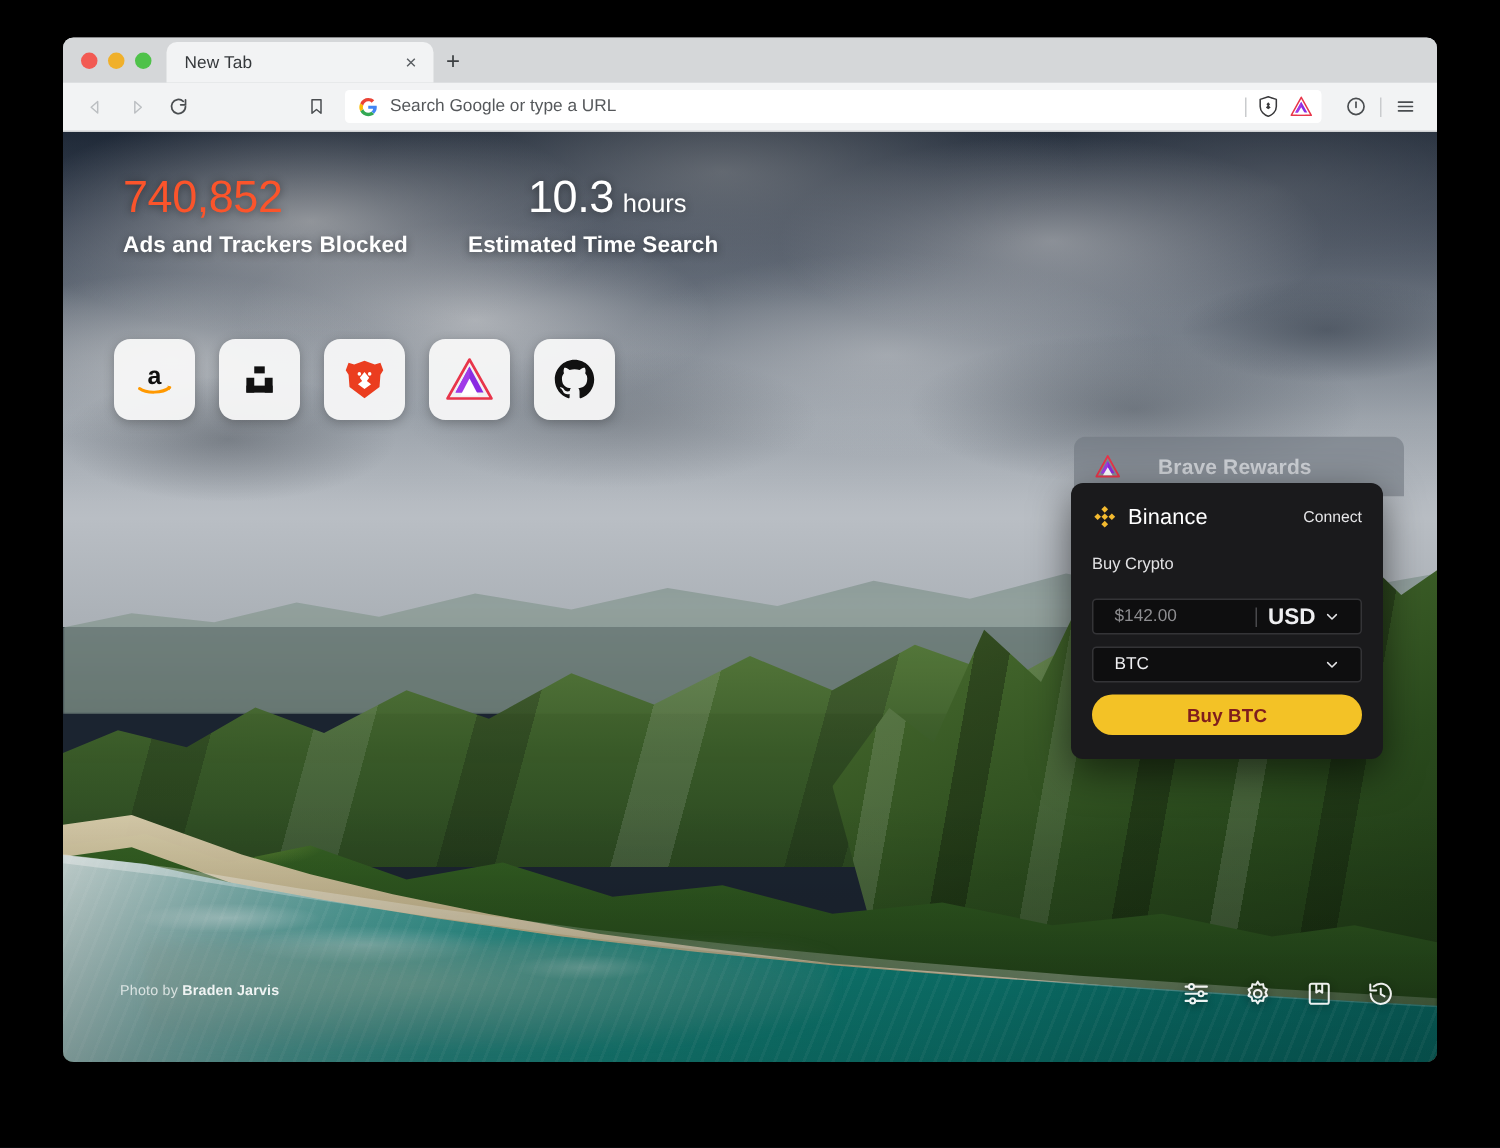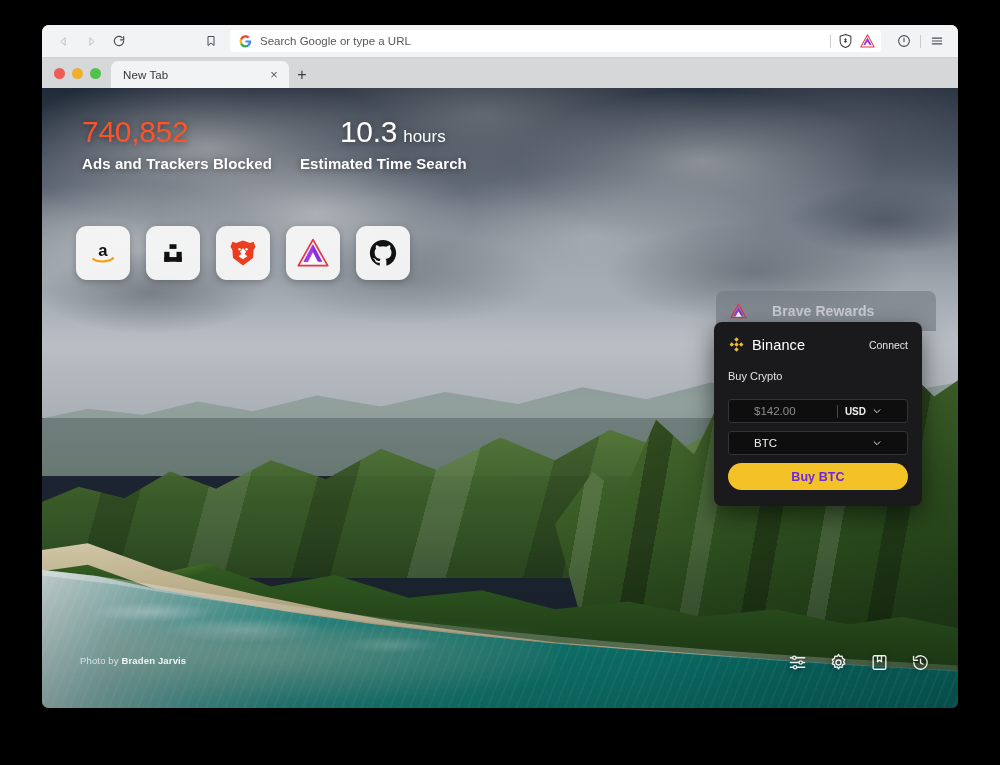--- a/index.html
+++ b/index.html
@@ -224,21 +224,21 @@
     position:absolute; inset:0;
     background:
       linear-gradient(180deg, rgba(10,14,20,.40) 0%, rgba(10,14,20,.16) 18%, rgba(0,0,0,0) 40%),
       linear-gradient(180deg, rgba(0,0,0,0) 72%, rgba(0,0,0,.22) 100%);
     pointer-events:none;
   }
 
   
   #stats {
     position:absolute; left:40px; top:28px;
-    display:flex; align-items:flex-end; gap:28px;
+    display:flex; align-items:flex-end; gap:40px;
     text-shadow:0 1px 6px rgba(0,0,0,.45);
   }
   .stat { display:flex; flex-direction:column; }
   .stat-top { display:flex; align-items:baseline; gap:6px; }
   .stat-num { font-size:30px; font-weight:500; letter-spacing:-.3px; line-height:1.05; }
   .stat-num.ads   { color:#fb542b; }
   .stat-num.https { color:#8ca4ff; }
   .stat-num.time  { color:#ffffff;margin-left:40px; }
   .stat-unit { font-size:17px; color:#fff; font-weight:400; }
   .stat-label { margin-top:7px; font-size:15px; color:#fff; font-weight:700; letter-spacing:.1px; }
@@ -289,36 +289,36 @@
   #binance-name { font-size:14.5px; font-weight:400; color:#fff; letter-spacing:.1px; }
   #connect-link { font-size:10.5px; color:#e6e6e8; }
   #buy-crypto-label { font-size:11px; color:#e2e2e4; margin-bottom:17px; }
 
   .field {
     height:24px;
     background:#0e0e0f;
     border:1px solid #343437;
     border-radius:3px;
     display:flex; align-items:center;
-    padding:0 25px;
+    padding:0 14px;
     margin-bottom:8px;
   }
   .field-value { flex:1; font-size:11.5px; color:#8d8d90; }
   .field-value.solid { color:#efeff1; }
   .field-sep { width:1px; height:13px; background:#49494c; margin:0 7px; }
-  .field-cur { font-size:10px; color:#efeff1; font-weight:600; margin-right:6px; }
+  .field-cur { font-size:15px; color:#efeff1; font-weight:600; margin-right:6px; }
   .chev { width:10px; height:10px; flex:none; }
 
   #buy-btn {
     margin-top:6px;
     height:27px;
     background:#f3c226;
     border-radius:14px;
     display:flex; align-items:center; justify-content:center;
-    font-size:12.5px; font-weight:700; color:#6d28d9;
+    font-size:12.5px; font-weight:700; color:#7f1d1d;
     letter-spacing:.1px;
   }
 
   
   #photo-credit {
     position:absolute; left:38px; bottom:42px;
     font-size:9.5px; color:rgba(255,255,255,.72);
     letter-spacing:.15px;
   }
   #photo-credit b { font-weight:700; color:rgba(255,255,255,.9); }
@@ -328,20 +328,35 @@
     position:absolute; right:28px; bottom:36px;
     display:flex; align-items:center; gap:22px;
   }
   .act-icon { width:19px; height:19px; color:#fff; opacity:.92;
               filter:drop-shadow(0 1px 3px rgba(0,0,0,.5)); }
 </style>
 </head>
 <body>
 
 <div id="window">
+
+  <div id="tabstrip">
+    <div class="traffic">
+      <div class="dot red"></div>
+      <div class="dot yellow"></div>
+      <div class="dot green"></div>
+    </div>
+
+    <div id="tab">
+      <span id="tab-title">New Tab</span>
+      <span class="tab-close">×</span>
+    </div>
+
+    <div id="newtab-btn">+</div>
+  </div>
 
   <div id="toolbar">
 
     <div class="tb-btn disabled">
       <svg width="13" height="13" viewBox="0 0 24 24" fill="none" stroke="currentColor" stroke-width="1.8" stroke-linejoin="round">
         <path d="M15 5 L7 12 L15 19 Z"></path>
       </svg>
     </div>
     <div class="tb-btn disabled">
       <svg width="13" height="13" viewBox="0 0 24 24" fill="none" stroke="currentColor" stroke-width="1.8" stroke-linejoin="round">
@@ -397,35 +412,20 @@
           <path d="M12 7 V13"></path>
         </svg>
       </div>
       <span class="omni-sep"></span>
       <div class="tb-btn">
         <svg width="14" height="14" viewBox="0 0 24 24" fill="none" stroke="currentColor" stroke-width="1.9" stroke-linecap="round">
           <path d="M4 7h16M4 12h16M4 17h16"></path>
         </svg>
       </div>
     </div>
-  </div>
-
-  <div id="tabstrip">
-    <div class="traffic">
-      <div class="dot red"></div>
-      <div class="dot yellow"></div>
-      <div class="dot green"></div>
-    </div>
-
-    <div id="tab">
-      <span id="tab-title">New Tab</span>
-      <span class="tab-close">×</span>
-    </div>
-
-    <div id="newtab-btn">+</div>
   </div>
 
   <div id="ntp">
 
     <div id="sky"></div>
     <div id="ridge-far"></div>
     <div id="ridge-mid"></div>
     <div id="cliff-right"></div>
     <div id="forest"></div>
     <div id="sand"></div>

